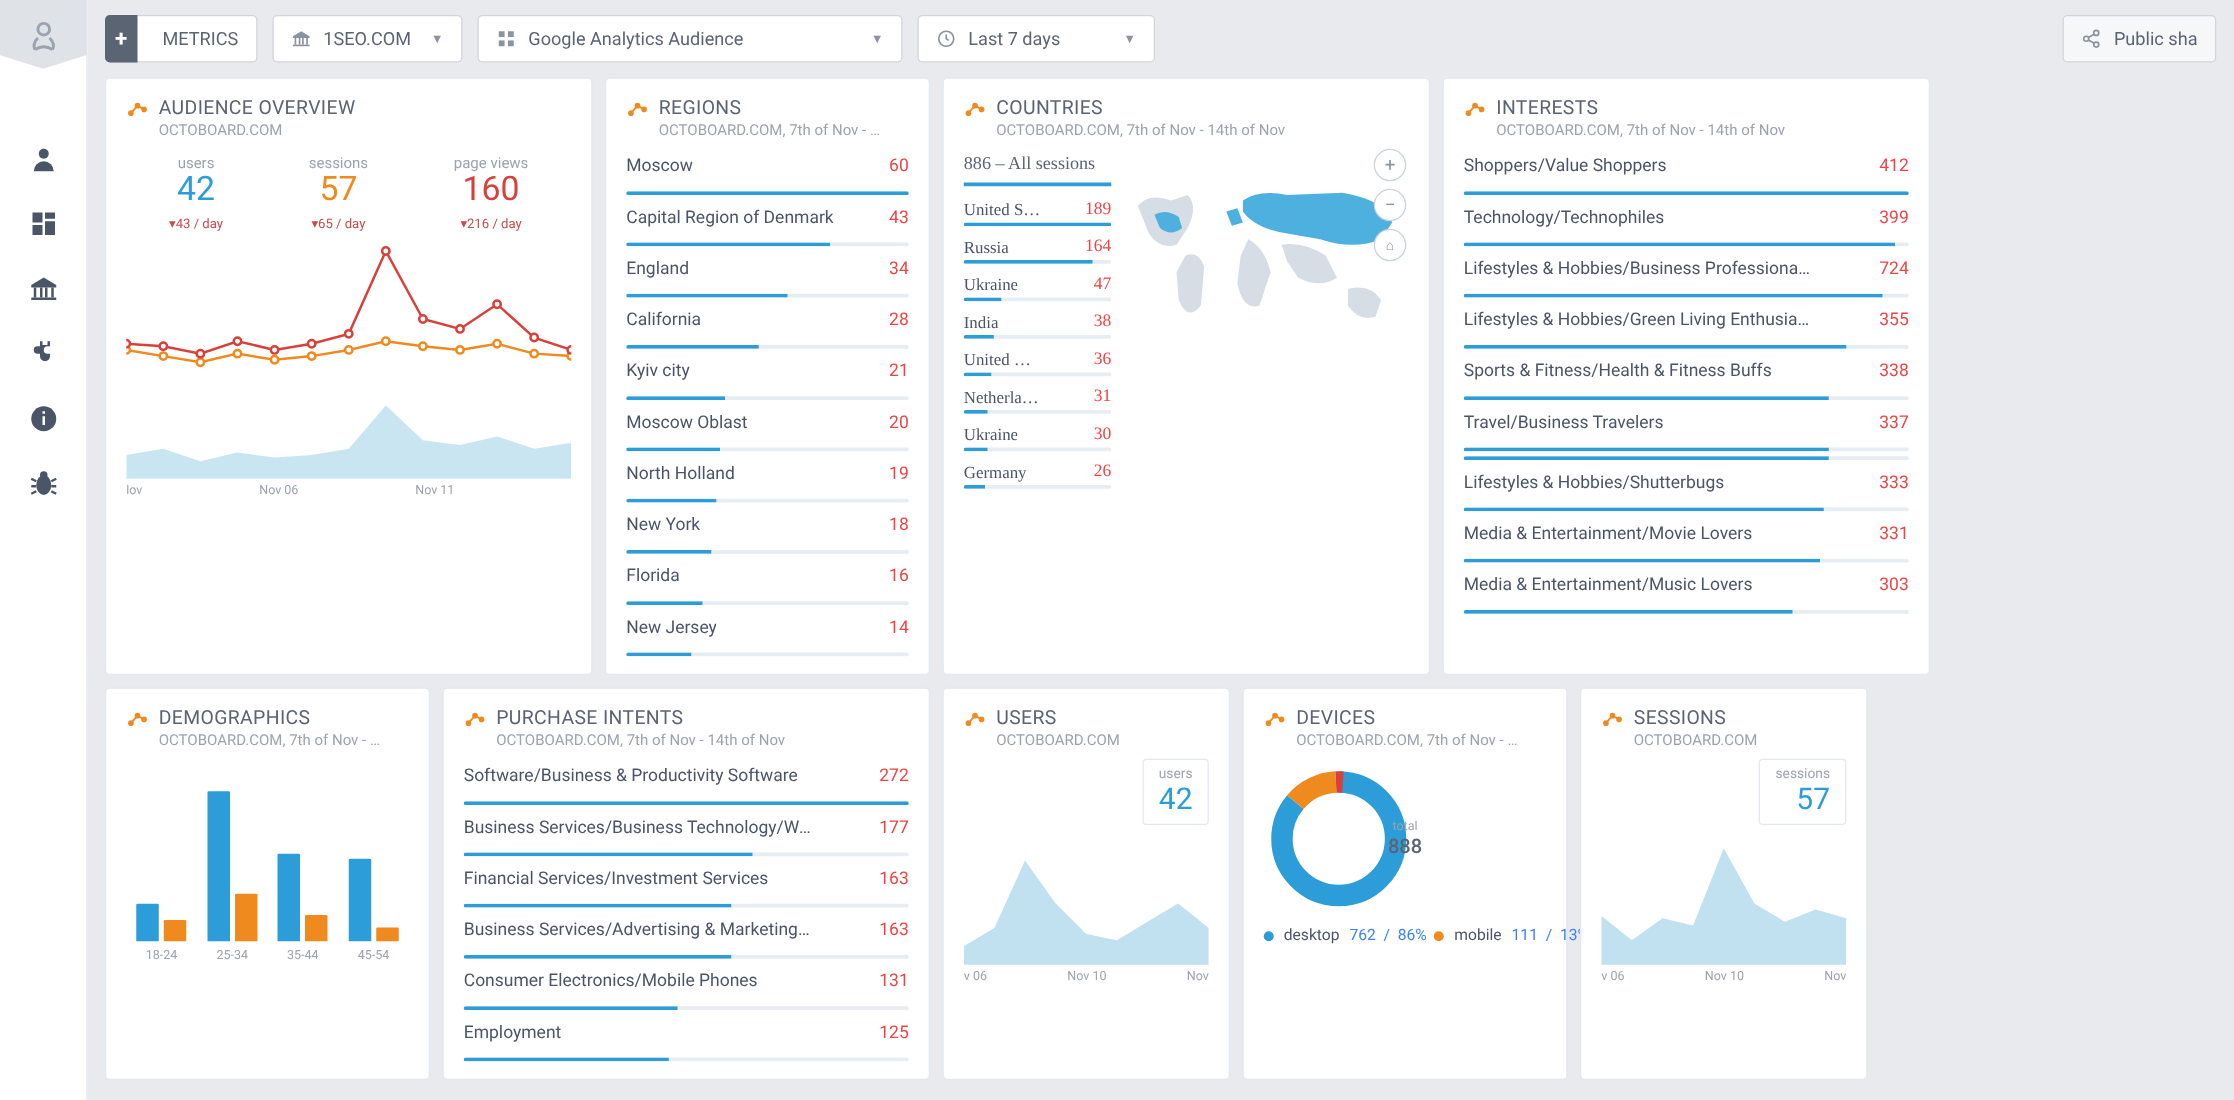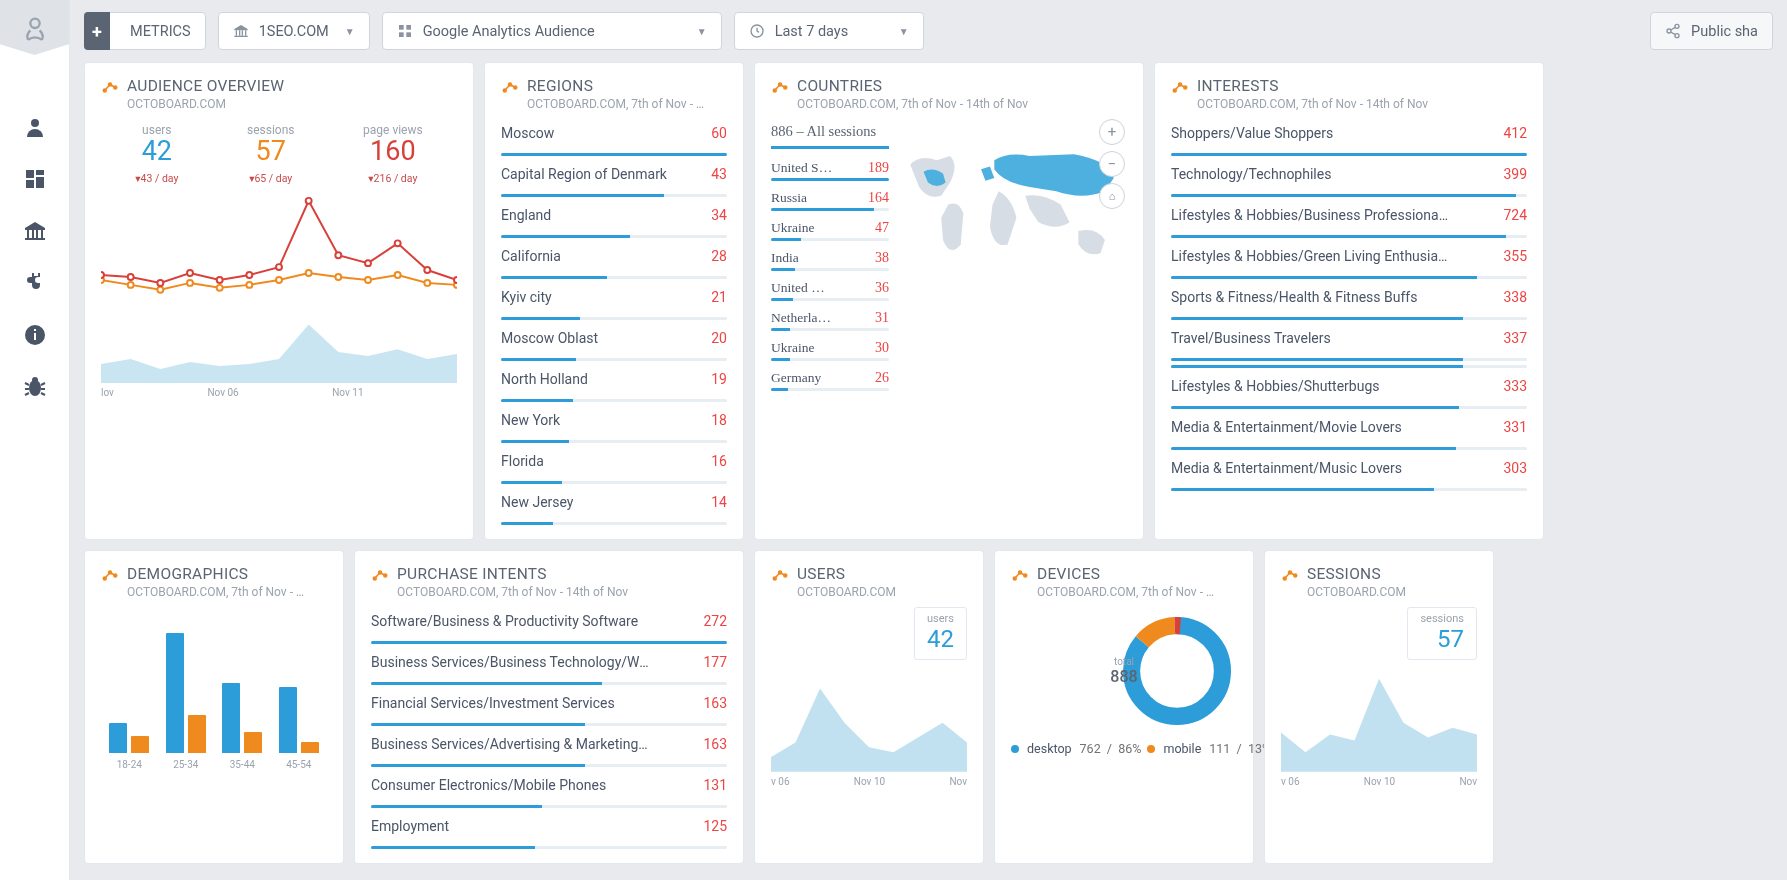--- a/index.html
+++ b/index.html
@@ -45,26 +45,26 @@
 .all-sessions { font-size: 14.5px; color: #5a6472; padding: 4px 0 6px; border-bottom: 3px solid #2c9dd8; margin-bottom: 6px; }
 .row2 { display: grid; grid-template-columns: 260px 390px 230px 260px 230px; gap: 10px; padding: 10px 14px 14px; }
 svg.sparkarea { width: 100%; }
 .mini-metric-box { border: 1px solid #e2e8f0; padding: 4px 12px 6px; border-radius: 3px; text-align: right; align-self: flex-end; margin-bottom: 4px; }
 .mini-metric-box .lbl { font-size: 11px; color: #9aa3ae; }
 .mini-metric-box .val { font-size: 24px; }
 .axis-labels { display: flex; justify-content: space-between; font-size: 10px; color: #9aa3ae; margin-top: 4px; }
 .device-legend { display: flex; flex-direction: row; gap: 6px; margin-top: 10px; font-size: 12.5px; }
 .device-legend .row { display: flex; align-items: center; gap: 8px; }
 .dot { width: 8px; height: 8px; border-radius: 50%; }
-.device-legend .nums { margin-left: auto; white-space: nowrap; color: #737373; }
+.device-legend .nums { margin-left: auto; white-space: nowrap; color: #3b82f6; }
 .demo-bars { display: flex; align-items: flex-end; justify-content: space-around; height: 130px; margin-top: 16px; }
 .demo-group { display: flex; align-items: flex-end; gap: 4px; }
 .demo-bar { width: 18px; border-radius: 1px 1px 0 0; }
 .demo-labels { display: flex; justify-content: space-around; font-size: 10px; color: #9aa3ae; margin-top: 6px; }
-.donut-wrap { display: flex; justify-content: flex-end; margin-top: 4px; position: relative; }
+.donut-wrap { display: flex; justify-content: flex-start; margin-top: 4px; position: relative; }
 .donut-center { position: absolute; top: 50%; left: 50%; transform: translate(-50%, -50%); text-align: center; font-size: 10px; color: #9aa3ae; }
 .donut-center b { display: block; font-size: 16px; color: #5a6472; font-weight: 500; }
 </style>
 </head>
 <body>
 
 <div class="app">
   <div class="sidebar">
     <div class="logo-box">
       <svg viewBox="0 0 24 24">

